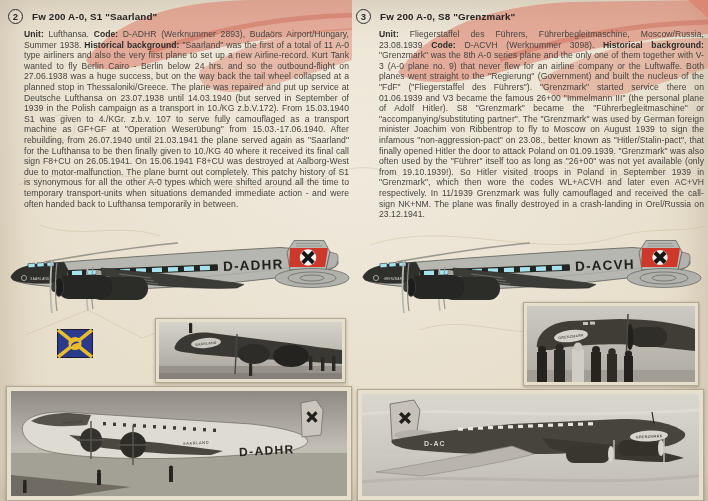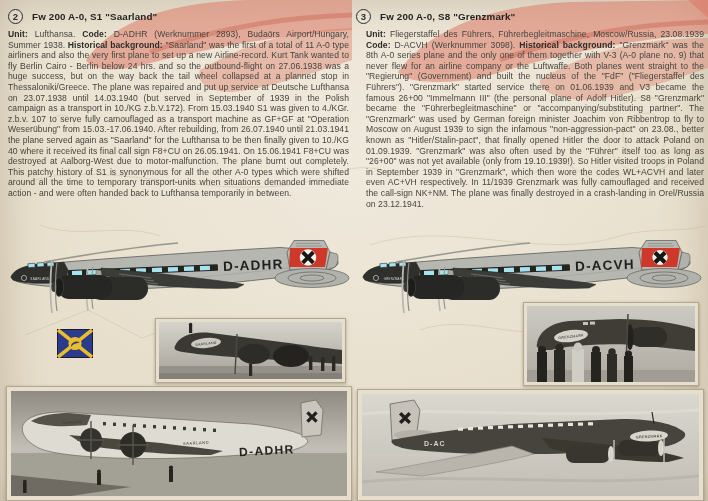--- a/index.html
+++ b/index.html
@@ -16,24 +16,24 @@
   .col-left  { left:8px;   width:341px; }
   .col-right { left:356px; width:348px; }
   .hdr { display:flex; align-items:center; gap:9px; margin-bottom:5px; }
   .num-badge {
     width:15px; height:15px; border:1.4px solid #2c2c2a; border-radius:50%;
     display:flex; align-items:center; justify-content:center;
     font-size:9.5px; font-weight:bold; color:#2c2c2a; flex:0 0 auto; background:rgba(255,255,255,.15);
   }
   .hdr h2 { font-size:9.8px; font-weight:bold; color:#242422; letter-spacing:.15px; }
   .body-text {
-    font-size:8.6px; line-height:10.6px; color:#45443f;
+    margin-left:16px; font-size:8.6px; line-height:10.6px; color:#45443f;
     text-align:justify; letter-spacing:.05px;
   }
-  .col-right .body-text { margin-left:10px; }
+  .col-right .body-text { margin-left:23px; }
   .body-text b { color:#2d2d2a; }
   .abs { position:absolute; z-index:1; }
   .photo-frame {
     position:absolute; z-index:1; background:#e7dfcd;
     border:1px solid #b3a археж:0; border:1px solid #b3a88f;
     box-shadow:0 1px 3px rgba(60,45,20,.35);
   }
   .photo-frame svg { display:block; }
   svg text { font-family:"Liberation Sans", sans-serif; }
 </style>

